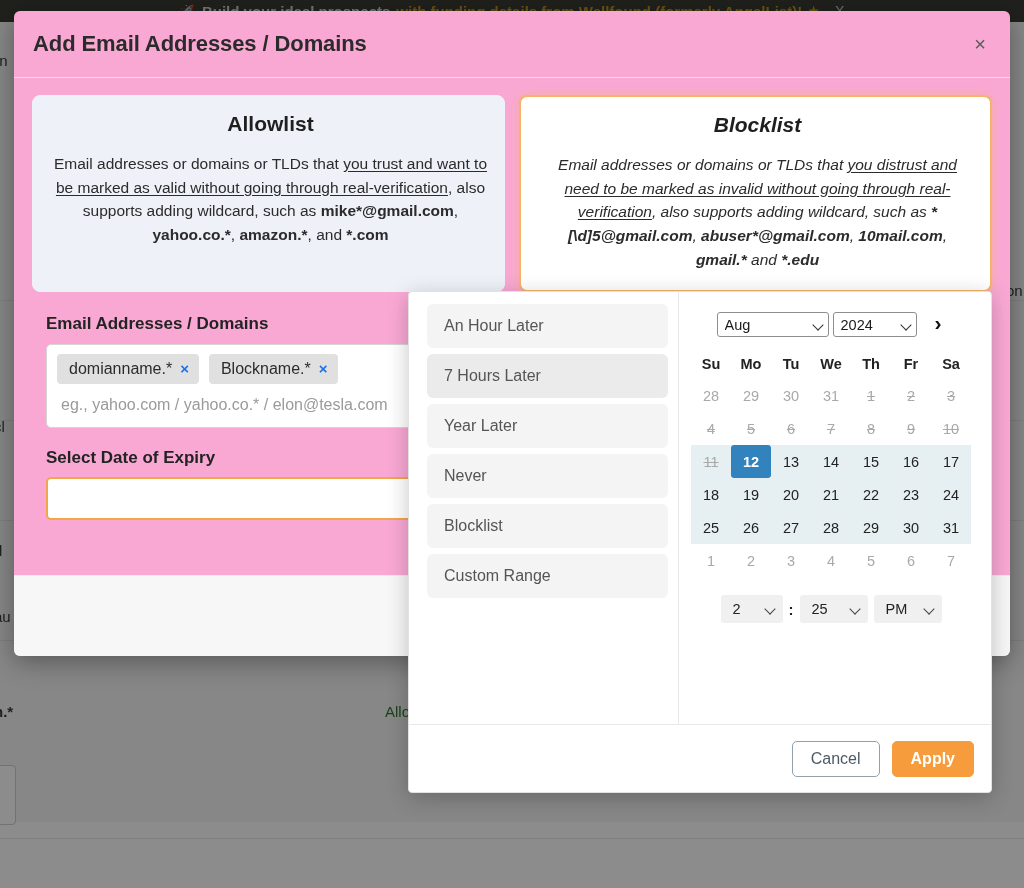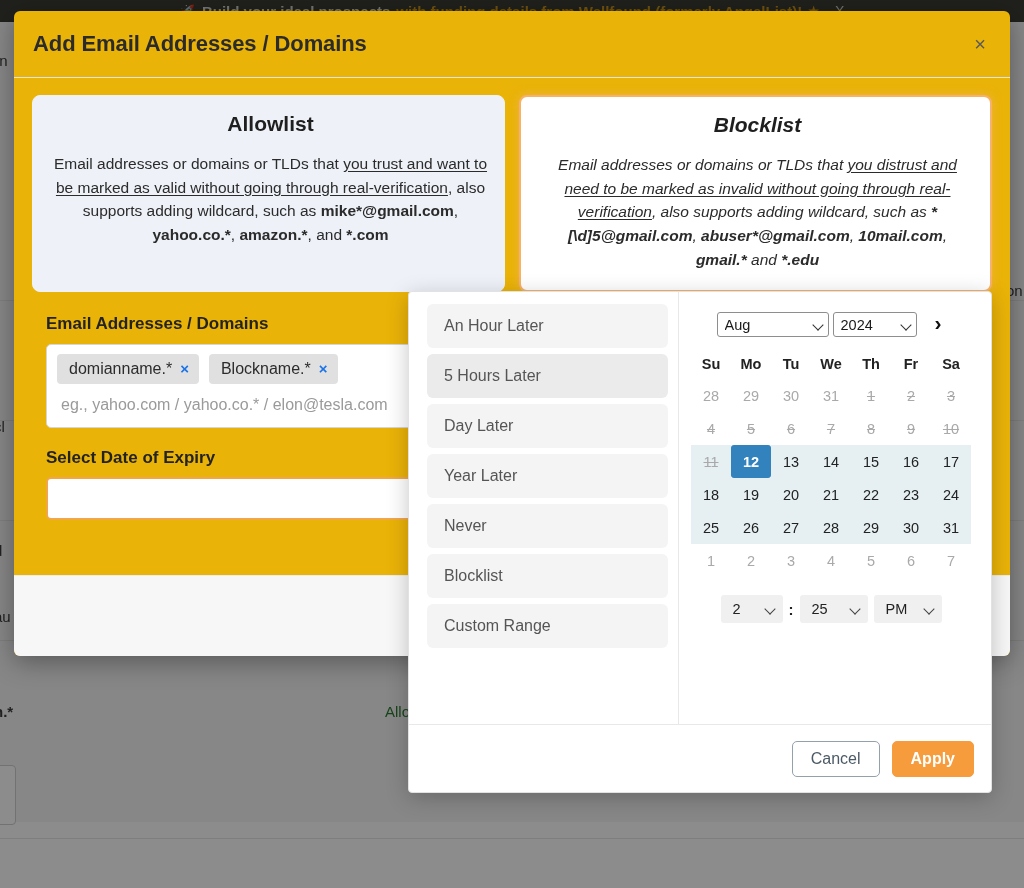--- a/index.html
+++ b/index.html
@@ -61,21 +61,21 @@
     position: absolute; inset: 0;
     background: rgba(0,0,0,0.45);
     z-index: 5;
   }
 
   
   .modal {
     position: absolute;
     left: 14px; top: 11px;
     width: 996px; height: 645px;
-    background: #eab308;
+    background: #f9a8d4;
     border-radius: 6px;
     box-shadow: 0 6px 26px rgba(0,0,0,0.35);
     z-index: 10;
     overflow: hidden;
   }
   .modal-header {
     position: relative;
     height: 67px;
     border-bottom: 1px solid #e4e4e4;
     display: flex; align-items: center;
@@ -410,22 +410,21 @@
 
     <div class="modal-footer"></div>
   </div>
 
   <div class="datepicker">
 
     <div class="dp-main">
 
       <div class="dp-presets">
         <div class="preset">An Hour Later</div>
-        <div class="preset hover">5 Hours Later</div>
-        <div class="preset">Day Later</div>
+        <div class="preset hover">7 Hours Later</div>
         <div class="preset">Year Later</div>
         <div class="preset">Never</div>
         <div class="preset">Blocklist</div>
         <div class="preset">Custom Range</div>
       </div>
 
       <div class="dp-cal">
 
         <div class="cal-head">
           <span class="sel-wrap">

